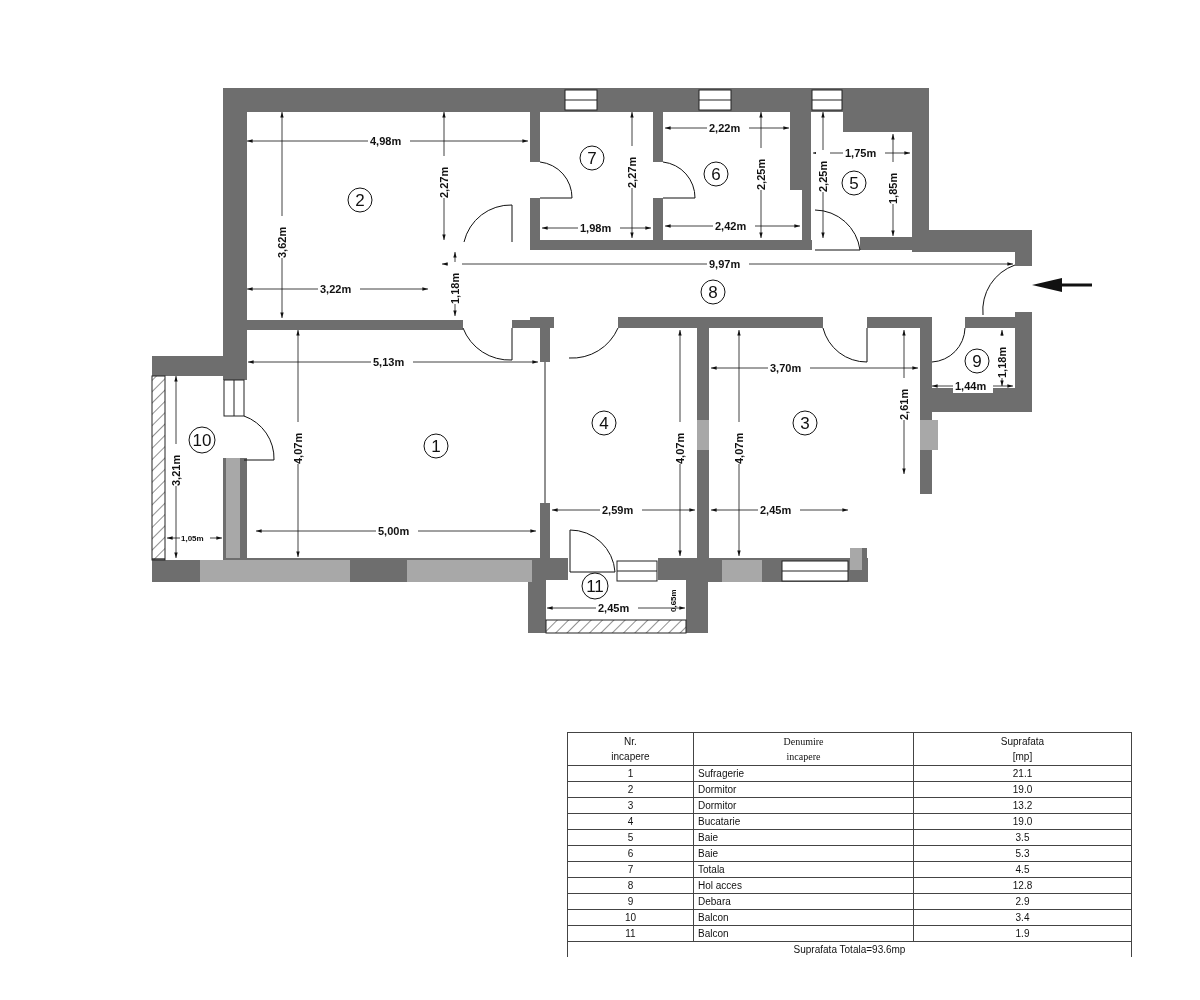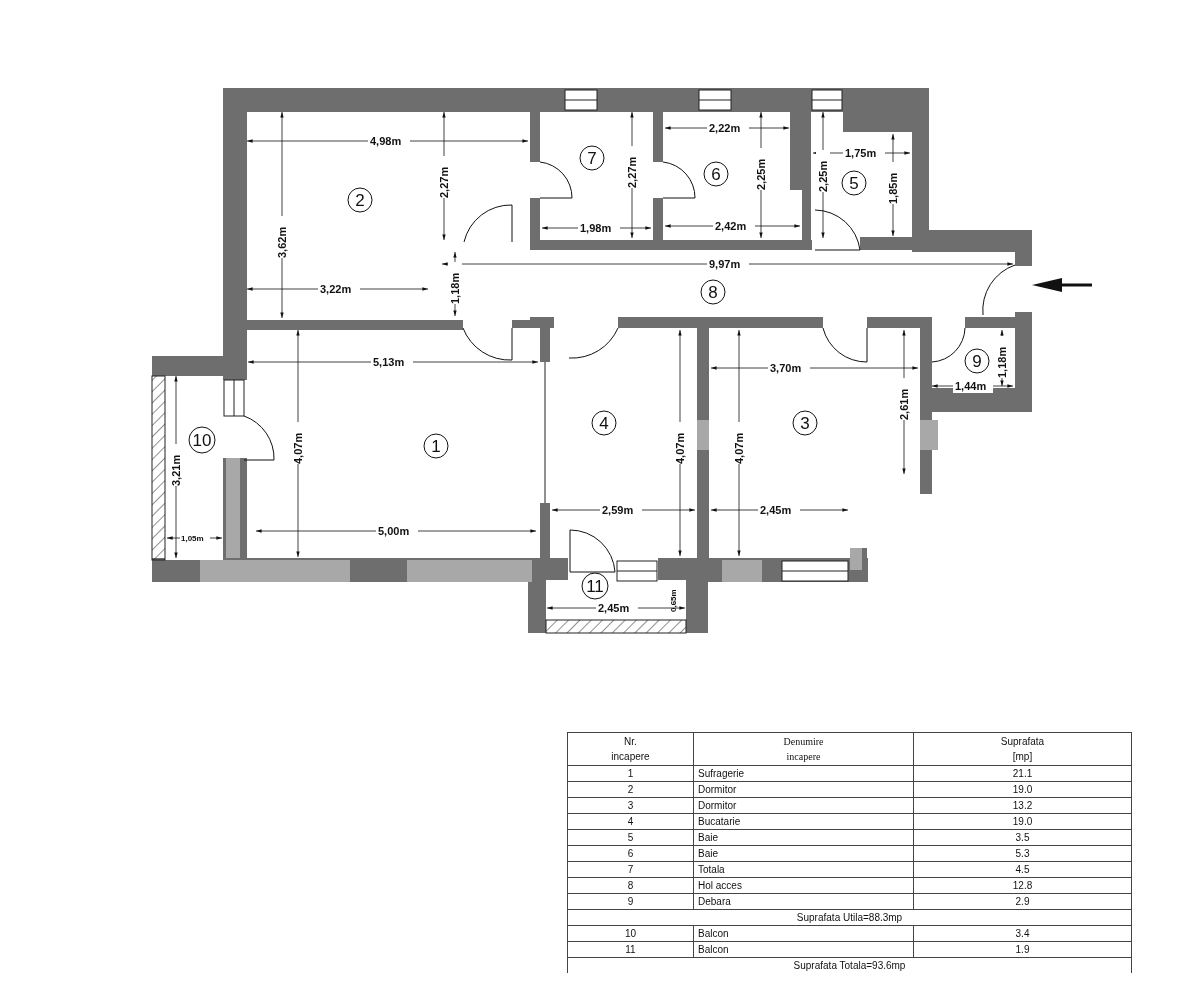--- a/index.html
+++ b/index.html
@@ -318,23 +318,20 @@
   <tr>
         <td class="c">8</td>
         <td>Hol acces</td>
         <td class="c">12.8</td>
       </tr>
   <tr>
         <td class="c">9</td>
         <td>Debara</td>
         <td class="c">2.9</td>
       </tr>
-  <tr class="sum">
-        <td colspan="3">Suprafata Utila=88.3mp</td>
-      </tr>
   <tr>
         <td class="c">10</td>
         <td>Balcon</td>
         <td class="c">3.4</td>
       </tr>
   <tr>
         <td class="c">11</td>
         <td>Balcon</td>
         <td class="c">1.9</td>
       </tr>

